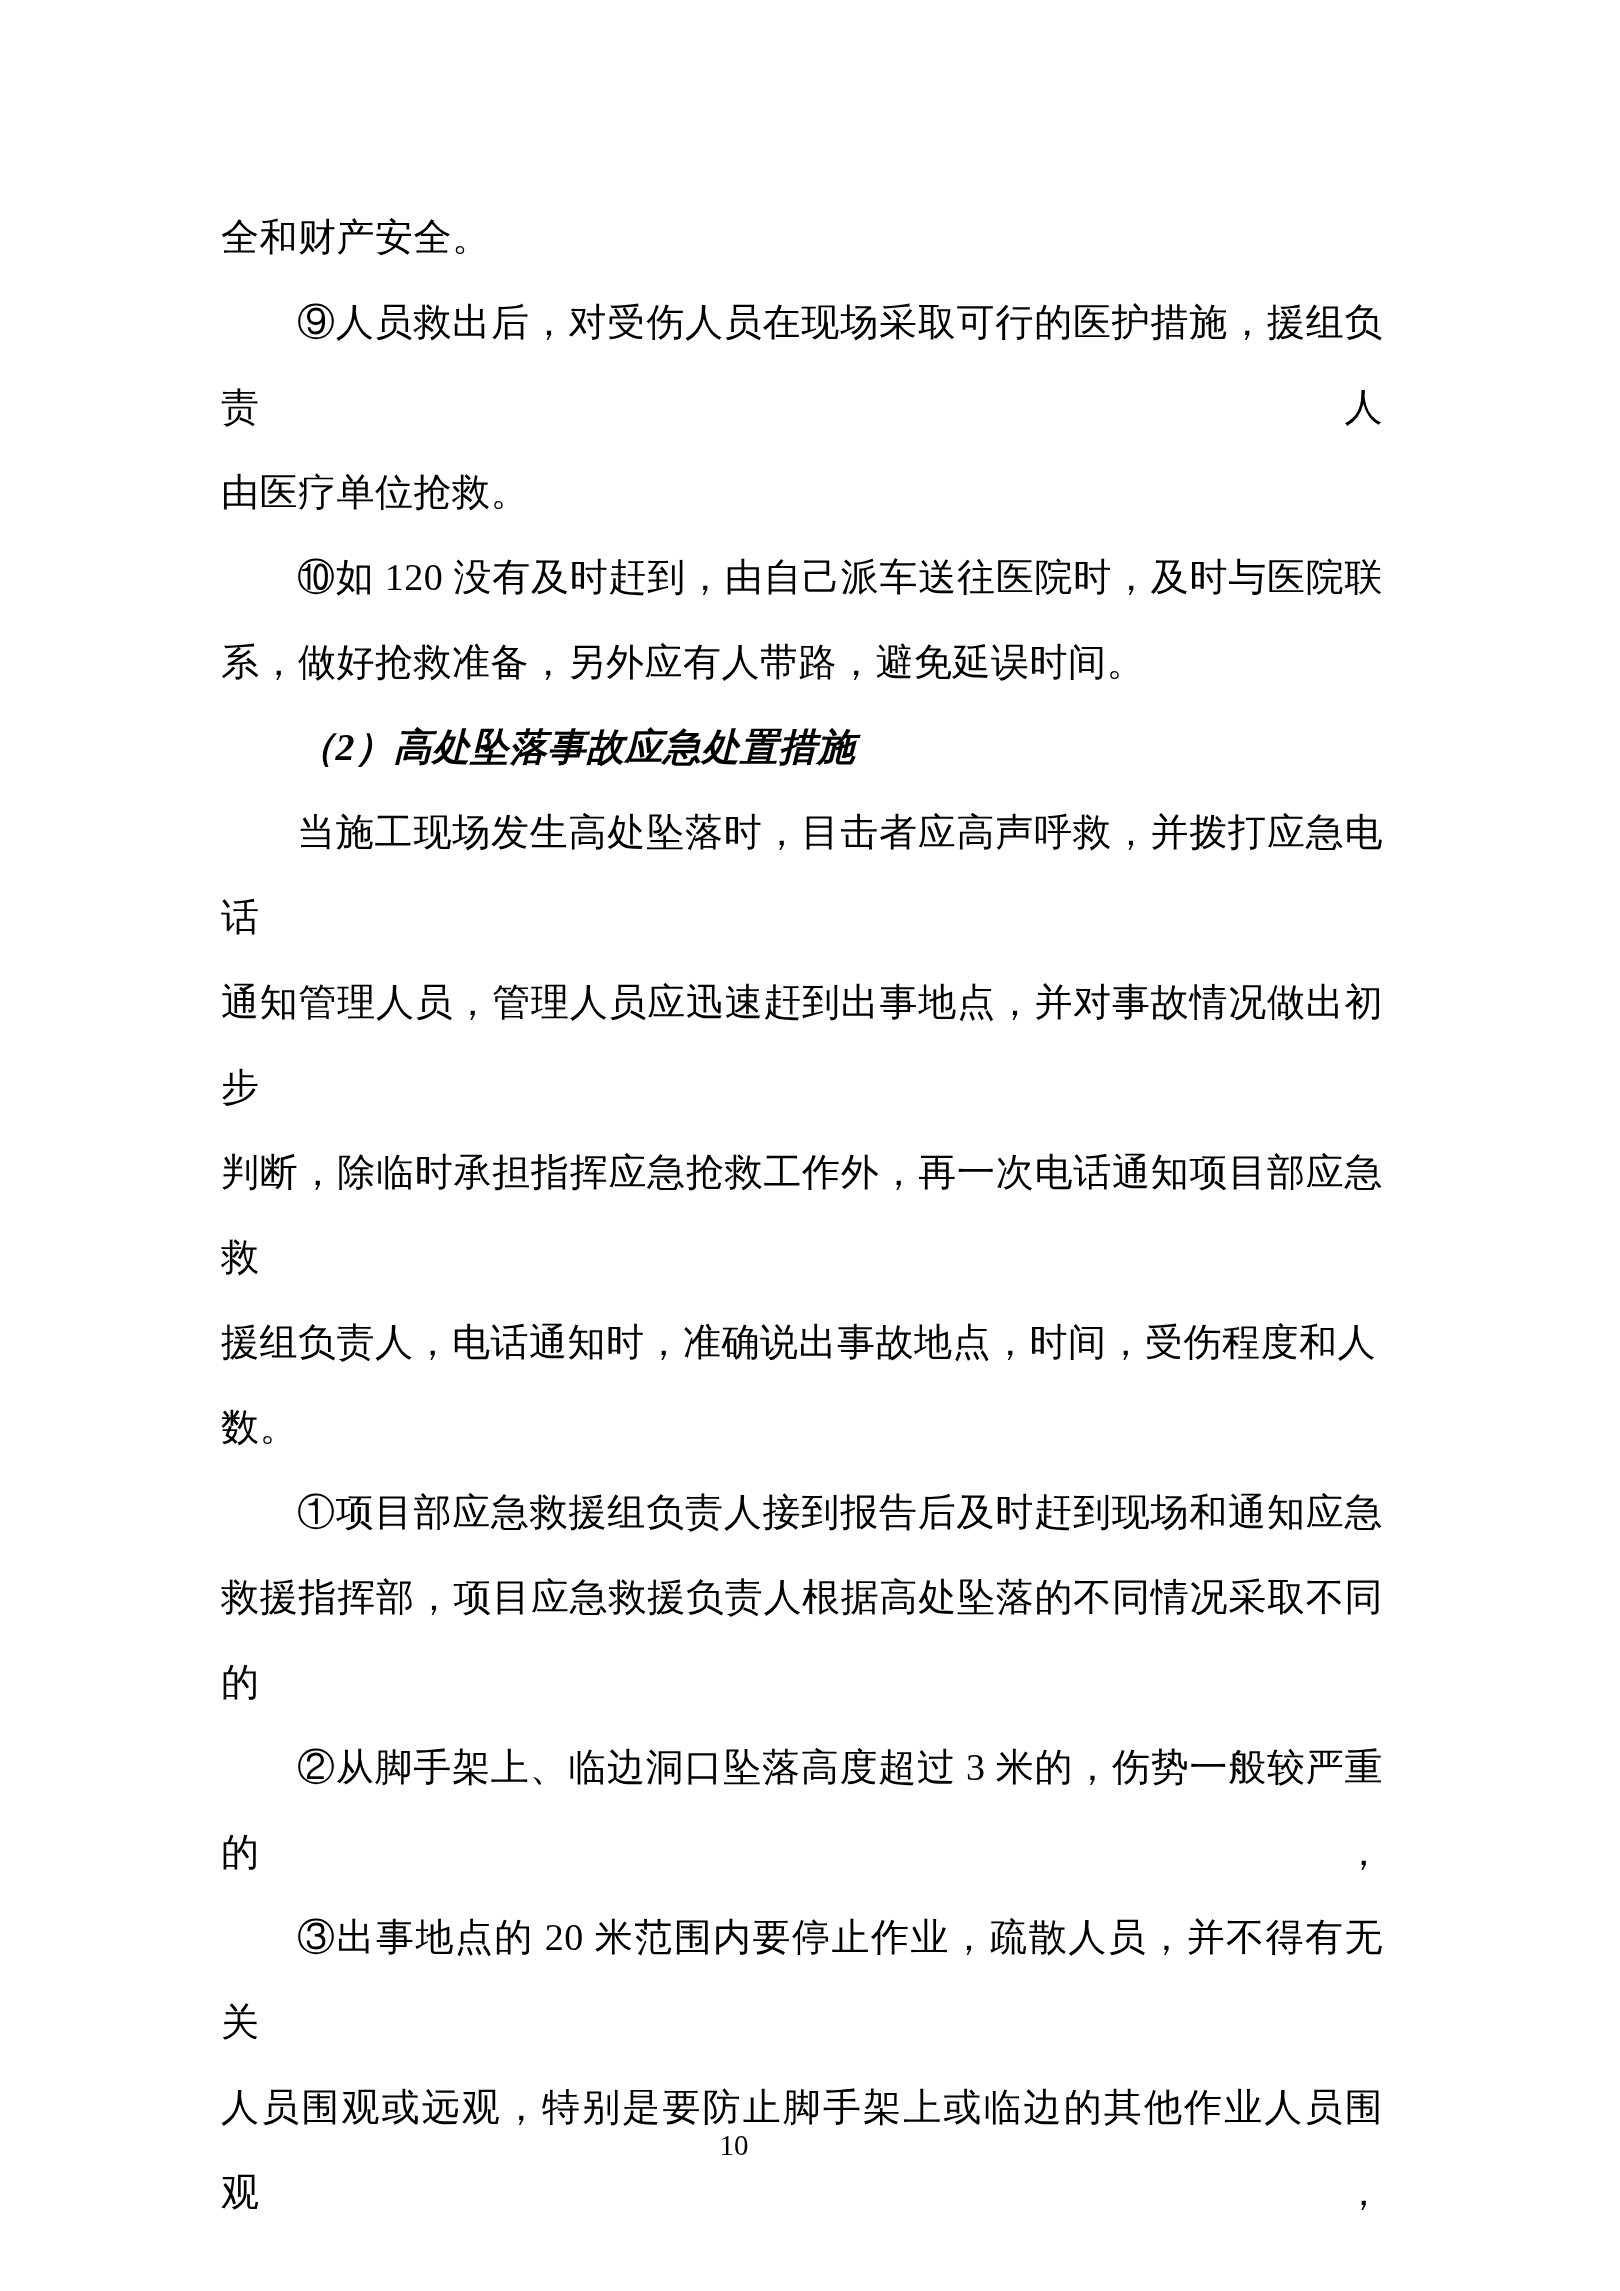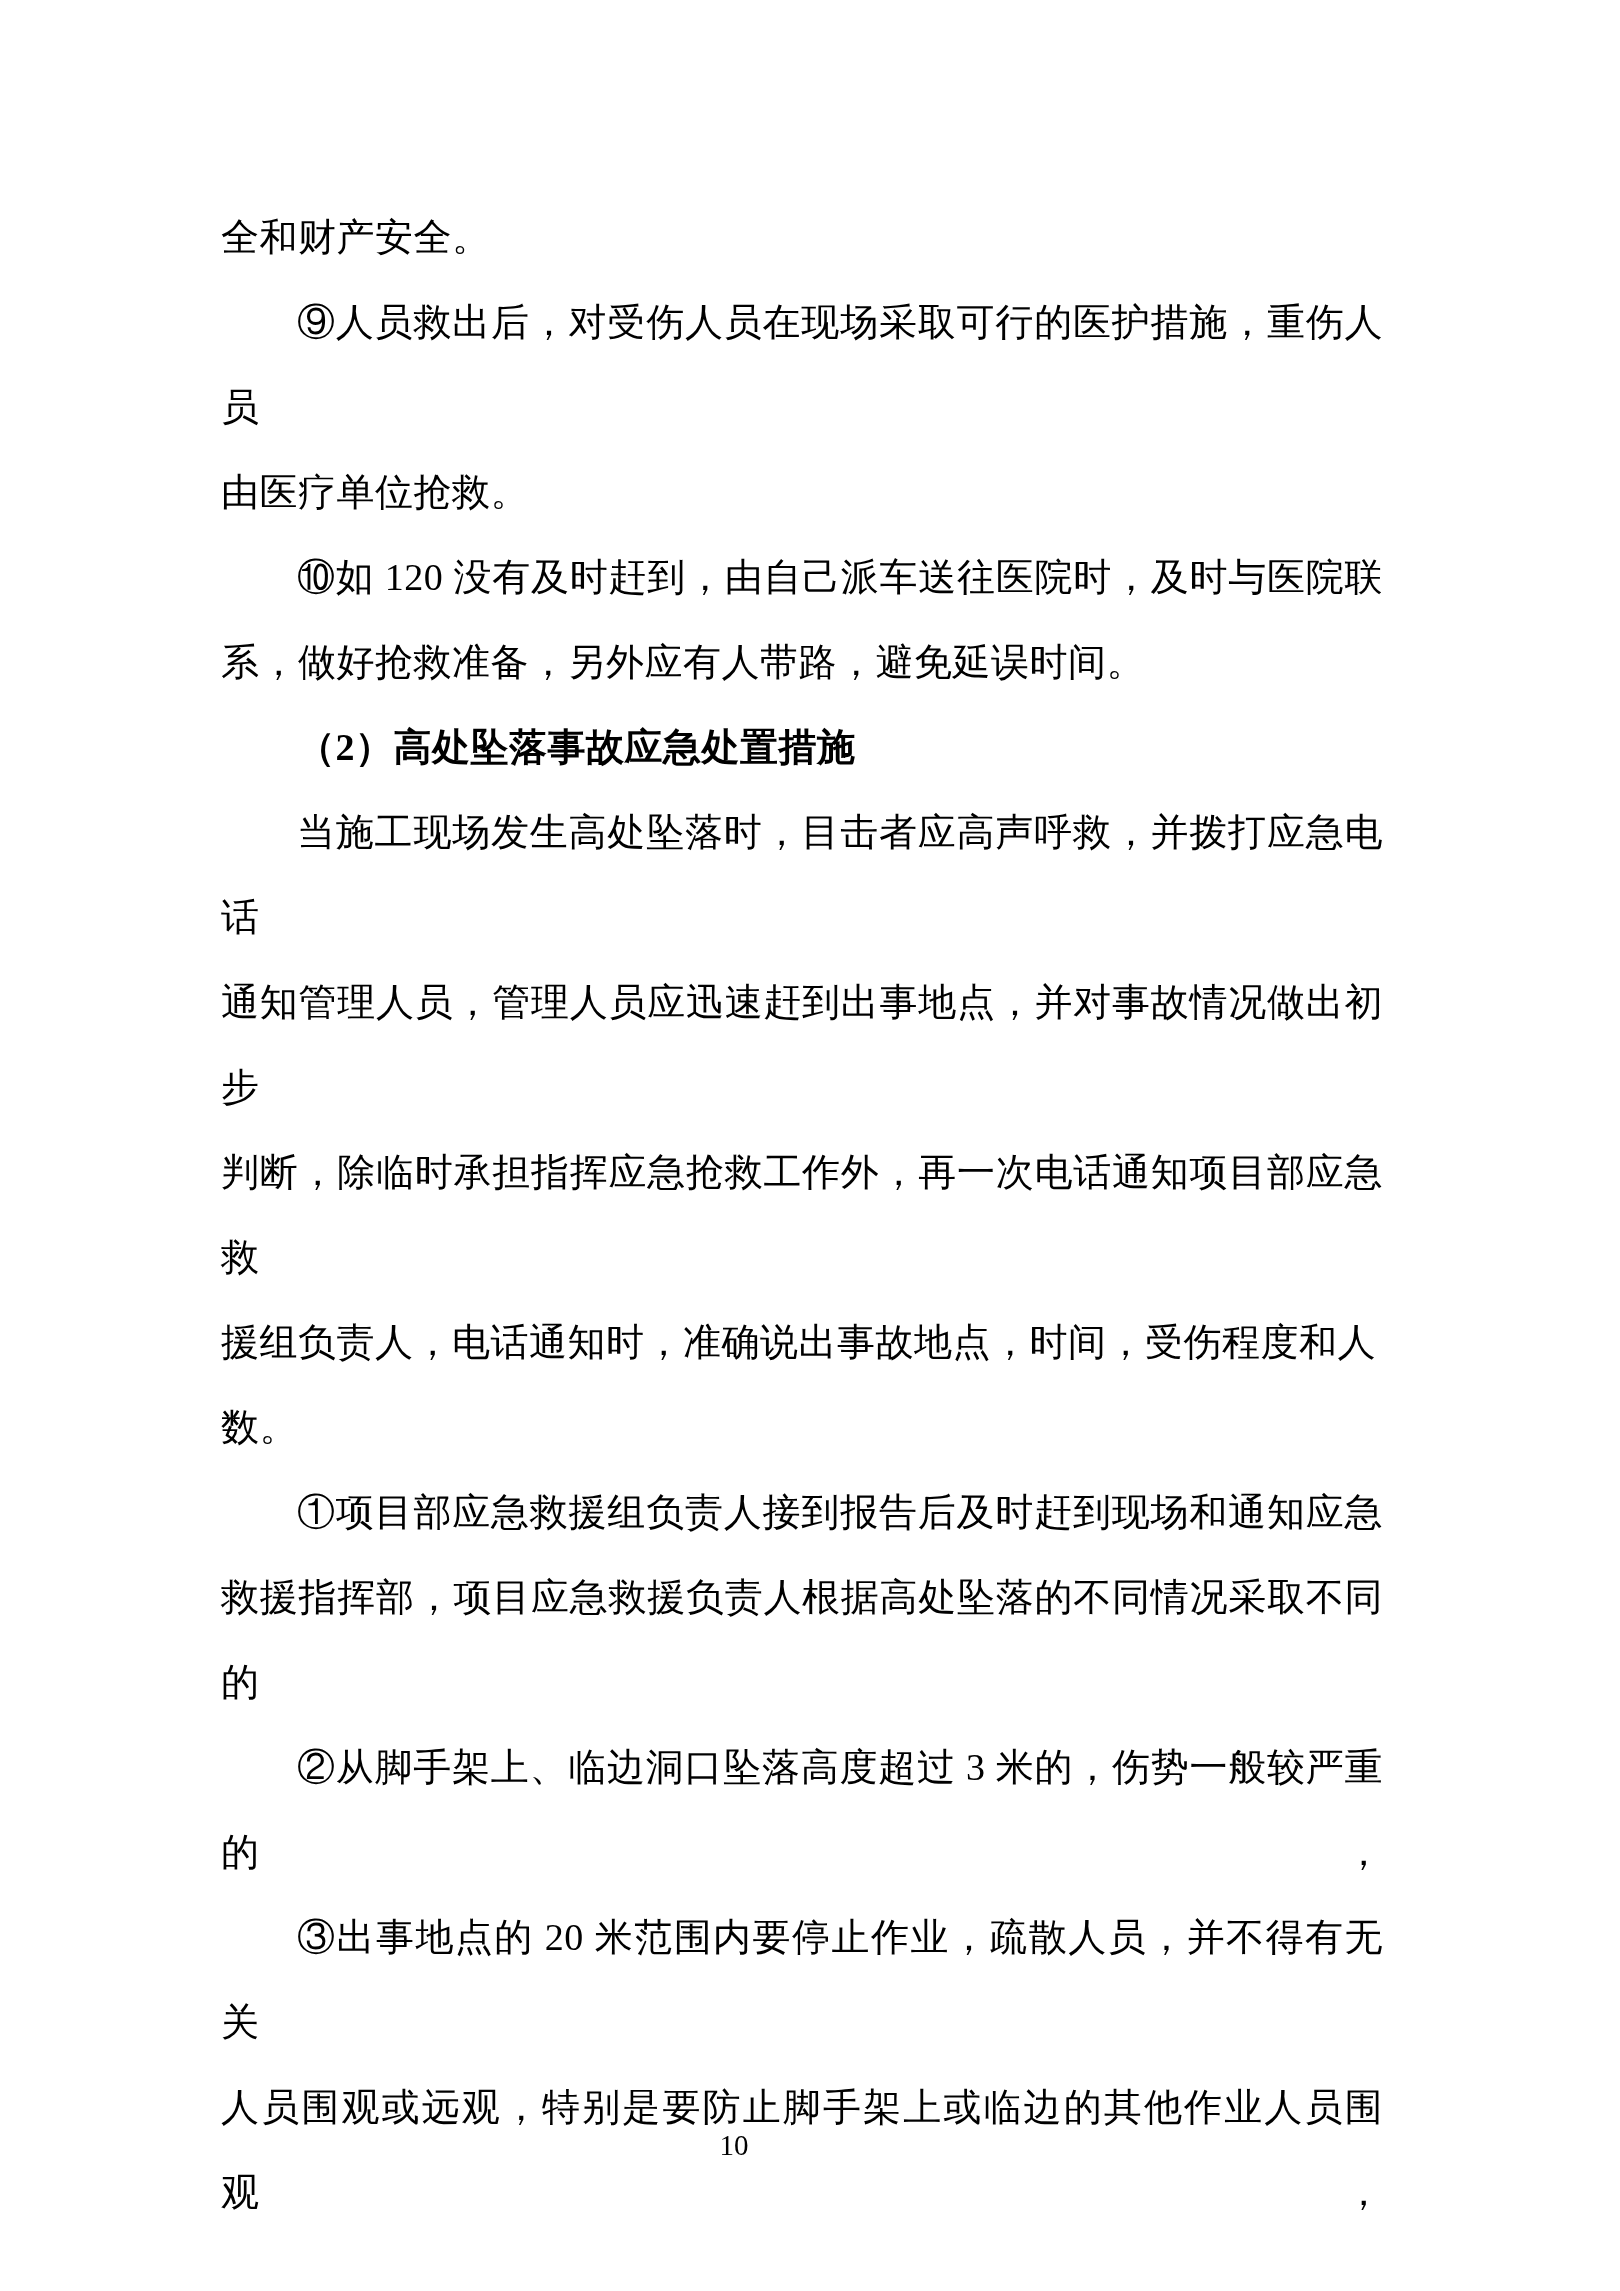--- a/index.html
+++ b/index.html
@@ -31,38 +31,39 @@
   }
   .line.j {
     text-align: justify;
     text-align-last: justify;
   }
   .line.indent {
     text-indent: 2em;
   }
   .line.bold {
     font-weight: bold;
+    font-style: italic;
   }
   .page-number {
     position: absolute;
     top: 2123px;
     left: 16px;
     width: 100%;
     text-align: center;
     font-size: 29px;
     line-height: 45px;
   }
 </style>
 </head>
 <body>
 
 <div class="page">
   <div class="content">
     <div class="line">全和财产安全。</div>
-    <div class="line indent j">⑨人员救出后，对受伤人员在现场采取可行的医护措施，重伤人员</div>
+    <div class="line indent j">⑨人员救出后，对受伤人员在现场采取可行的医护措施，援组负责人</div>
     <div class="line">由医疗单位抢救。</div>
     <div class="line indent j">⑩如 120 没有及时赶到，由自己派车送往医院时，及时与医院联</div>
     <div class="line">系，做好抢救准备，另外应有人带路，避免延误时间。</div>
     <div class="line indent bold">（2）高处坠落事故应急处置措施</div>
     <div class="line indent j">当施工现场发生高处坠落时，目击者应高声呼救，并拨打应急电话</div>
     <div class="line j">通知管理人员，管理人员应迅速赶到出事地点，并对事故情况做出初步</div>
     <div class="line j">判断，除临时承担指挥应急抢救工作外，再一次电话通知项目部应急救</div>
     <div class="line">援组负责人，电话通知时，准确说出事故地点，时间，受伤程度和人数。</div>
     <div class="line indent j">①项目部应急救援组负责人接到报告后及时赶到现场和通知应急</div>
     <div class="line j">救援指挥部，项目应急救援负责人根据高处坠落的不同情况采取不同的</div>

